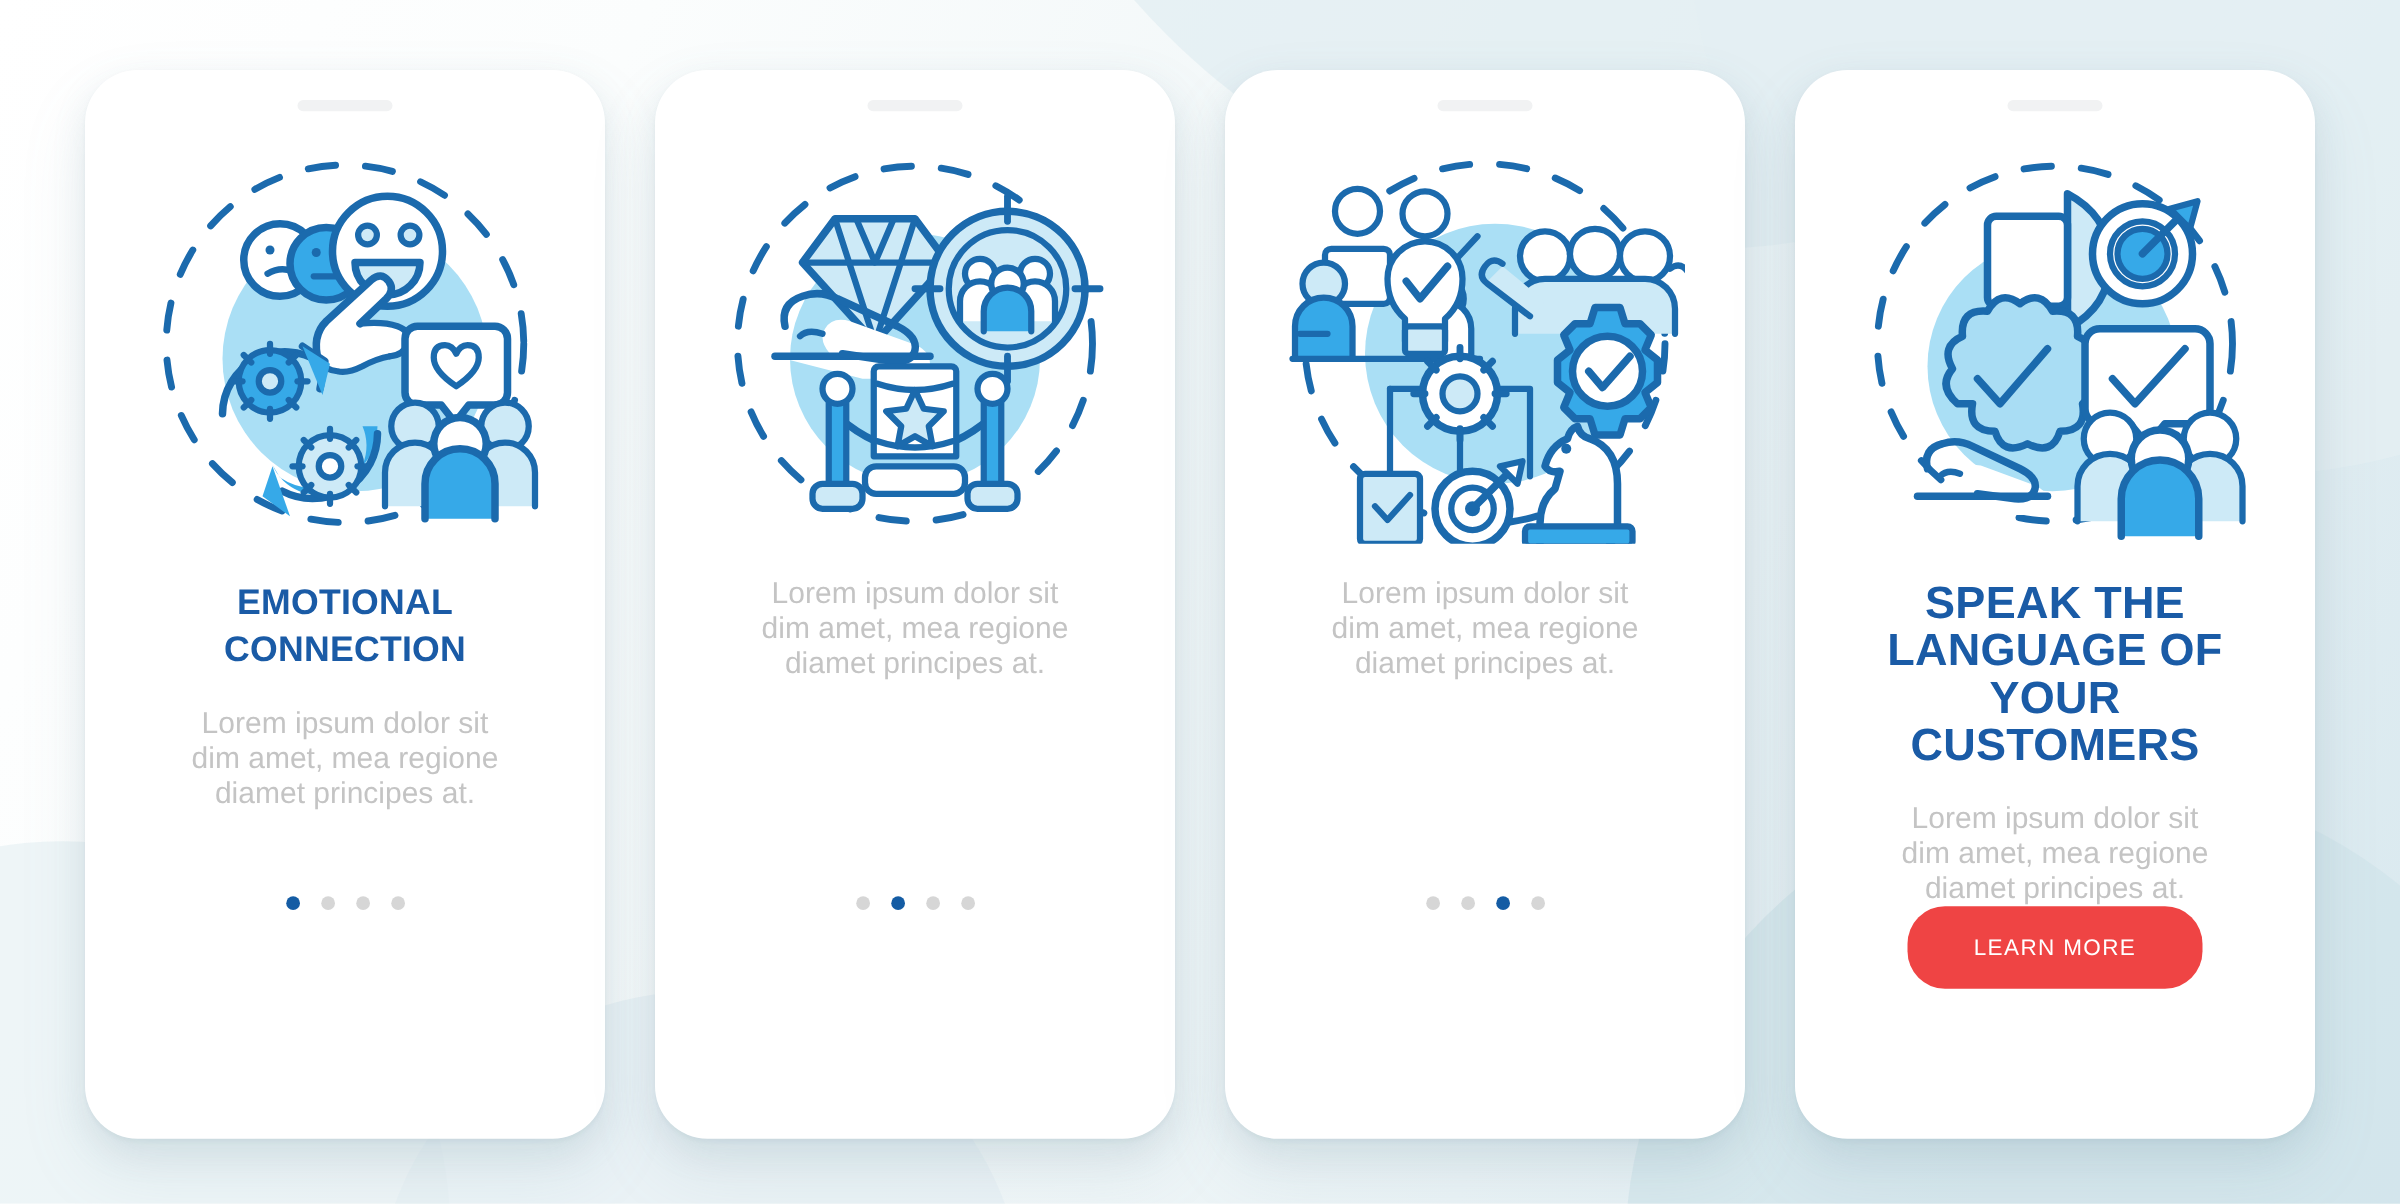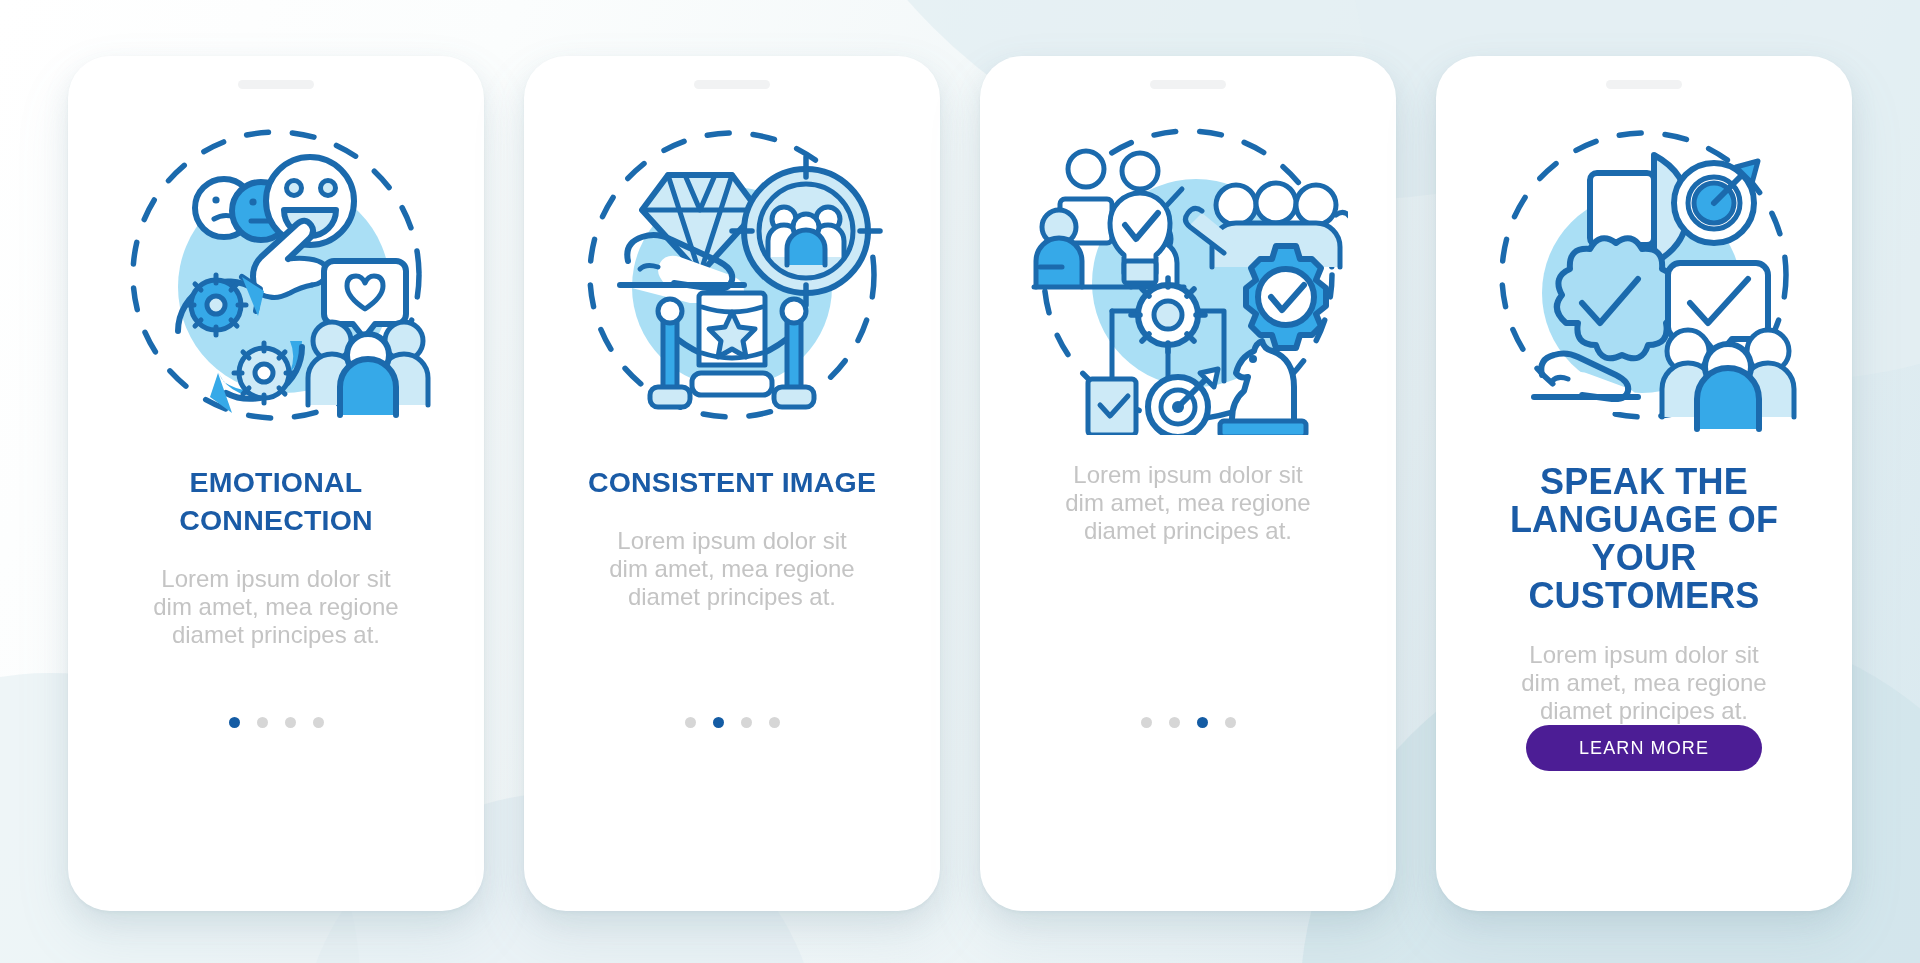--- a/index.html
+++ b/index.html
@@ -162,26 +162,26 @@
     margin-top: auto;
     margin-bottom: 183px;
     flex: 0 0 auto;
     display: flex;
     align-items: center;
     justify-content: center;
   }
   .footer-slot.cta { margin-bottom: 170px; }
 
   .cta-button {
-    background: #4c1d95;
+    background: #ef4444;
     color: #ffffff;
     border: none;
     border-radius: 30px;
     width: 236px;
-    height: 46px;
+    height: 66px;
     font-family: "Liberation Sans", sans-serif;
     font-size: 18px;
     letter-spacing: 1.1px;
     font-weight: 400;
     cursor: pointer;
   }
 
   
   .s-line { fill: none; stroke: #1b6aad; stroke-width: 6; stroke-linecap: round; stroke-linejoin: round; }
   .s-line-t { fill: none; stroke: #1b6aad; stroke-width: 5; stroke-linecap: round; stroke-linejoin: round; }
@@ -391,21 +391,20 @@
           <path class="s-line-t" d="M130 192 q30 10 60 0"></path>
           <path class="s-line-t" d="M130 238 q30 10 60 0"></path>
           <path class="f-pale" d="M160 197 l7 15 l16 2 l-12 12 l3 16 l-14 -8 l-14 8 l3 -16 l-12 -12 l16 -2 z"></path>
           <path class="s-line-t" d="M160 197 l7 15 l16 2 l-12 12 l3 16 l-14 -8 l-14 8 l3 -16 l-12 -12 l16 -2 z"></path>
           <rect class="f-white" x="120" y="258" width="80" height="22" rx="9"></rect>
           <rect class="s-line-t" x="120" y="258" width="80" height="22" rx="9"></rect>
         </g>
       </svg>
     </div>
 
-    <div class="card-title">CONSISTENT IMAGE</div>
     <div class="card-body">Lorem ipsum dolor sit dim amet, mea regione diamet principes at.</div>
 
     <div class="footer-slot">
       <div class="dots">
         <span class="dot"></span>
         <span class="dot active"></span>
         <span class="dot"></span>
         <span class="dot"></span>
       </div>
     </div>

